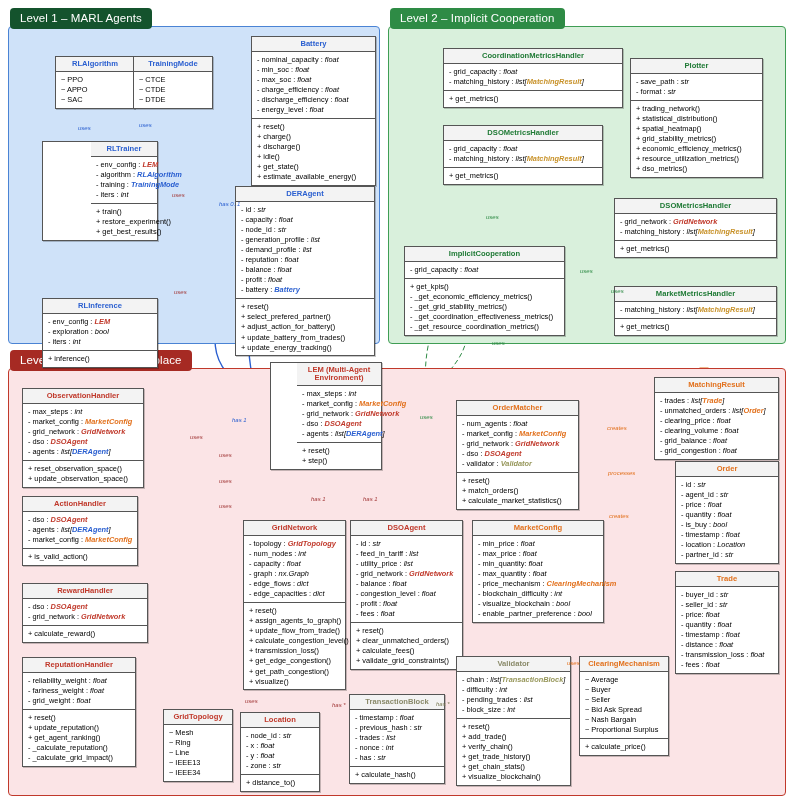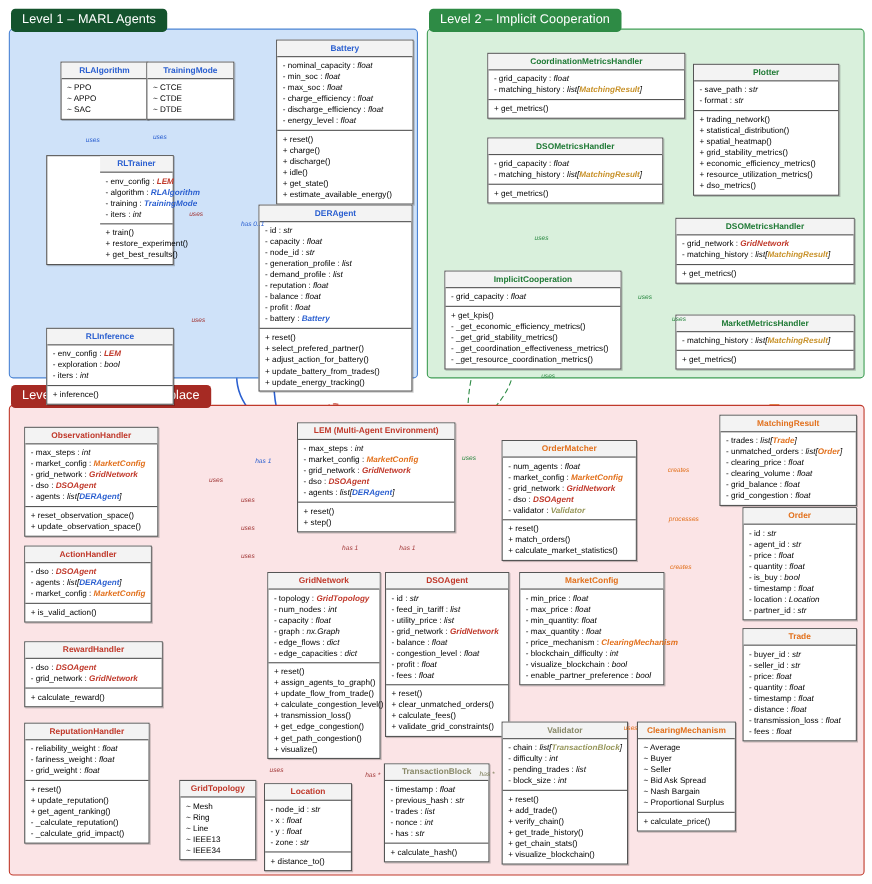--- a/index.html
+++ b/index.html
@@ -388,21 +388,21 @@
     </div>
     <div class="sec">
       <div class="row">+ reset()</div>
       <div class="row">+ update_reputation()</div>
       <div class="row">+ get_agent_ranking()</div>
       <div class="row">- _calculate_reputation()</div>
       <div class="row">- _calculate_grid_impact()</div>
     </div>
   </div>
 
-  <div class="uml t-red" style="left:270px; top:384px; width:144px;">
+  <div class="uml t-red" style="left:270px; top:362px; width:112px;padding-left:26px;">
     <div class="hdr">LEM (Multi-Agent Environment)</div>
     <div class="sec">
       <div class="row">- max_steps : <span class="ty-plain">int</span></div>
       <div class="row">- market_config : <span class="ty-orange">MarketConfig</span></div>
       <div class="row">- grid_network : <span class="ty-red">GridNetwork</span></div>
       <div class="row">- dso : <span class="ty-red">DSOAgent</span></div>
       <div class="row">- agents : <span class="ty-plain">list[</span><span class="ty-blue">DERAgent</span><span class="ty-plain">]</span></div>
     </div>
     <div class="sec">
       <div class="row">+ reset()</div>

